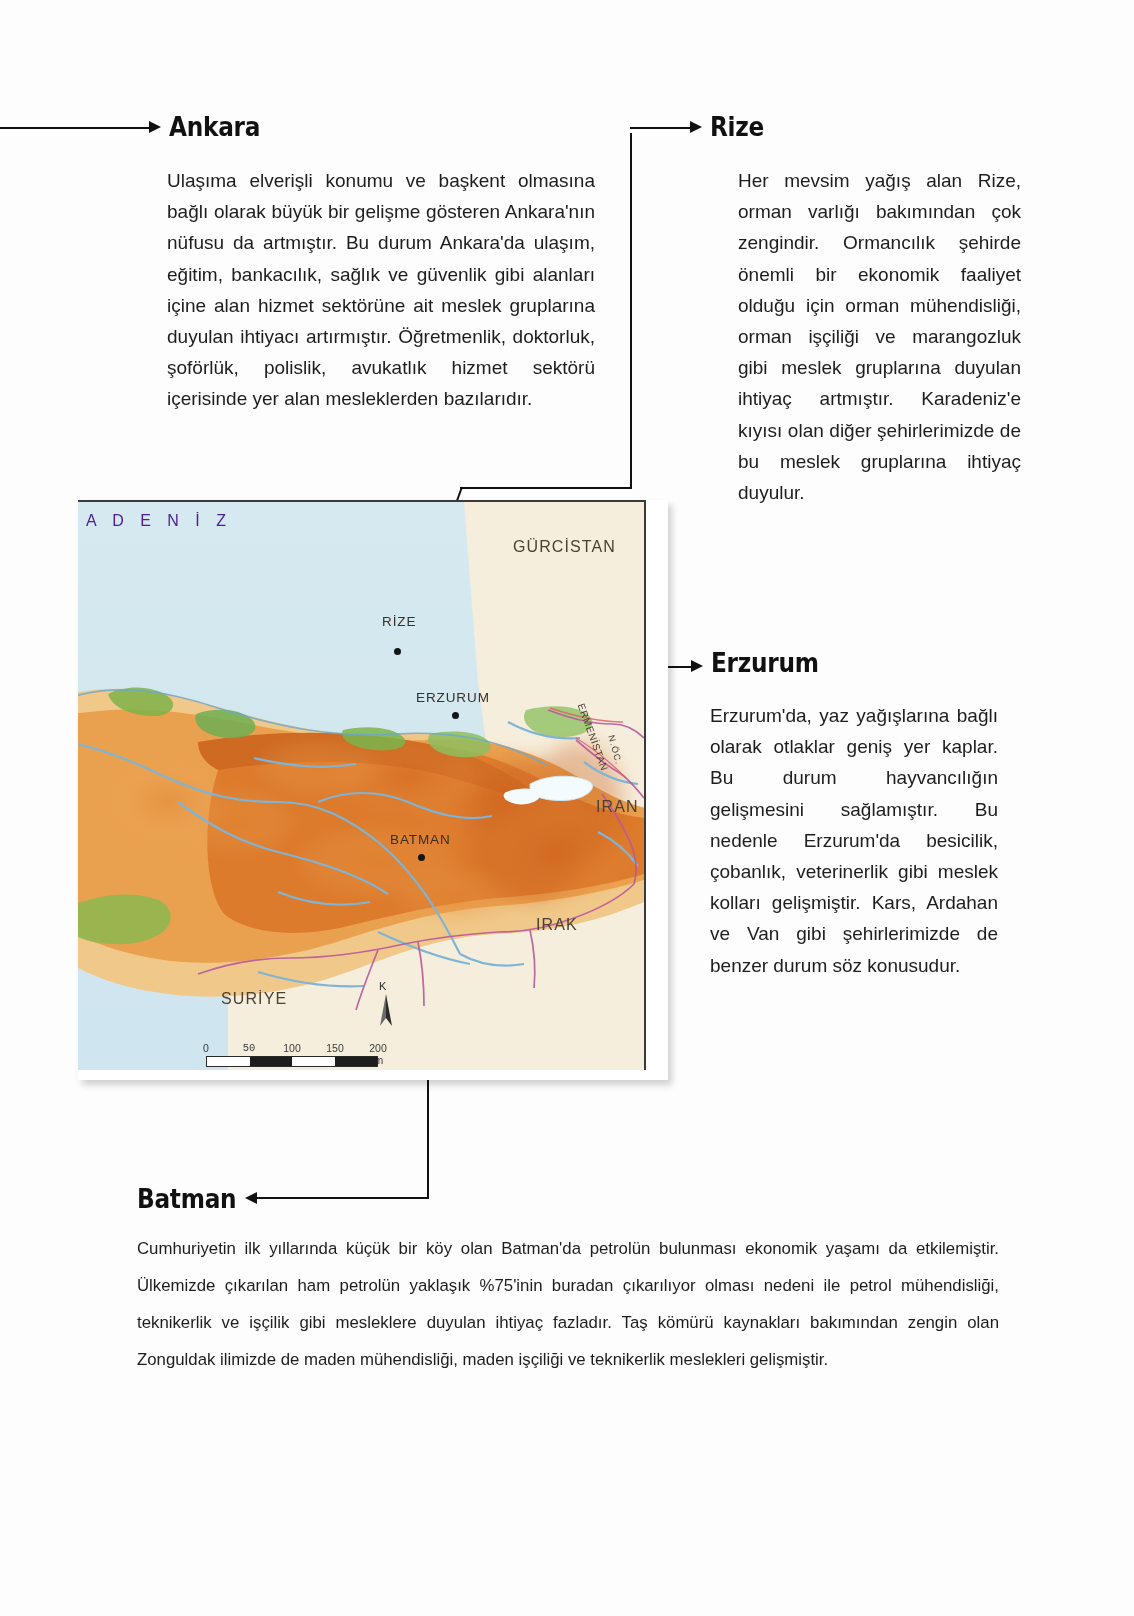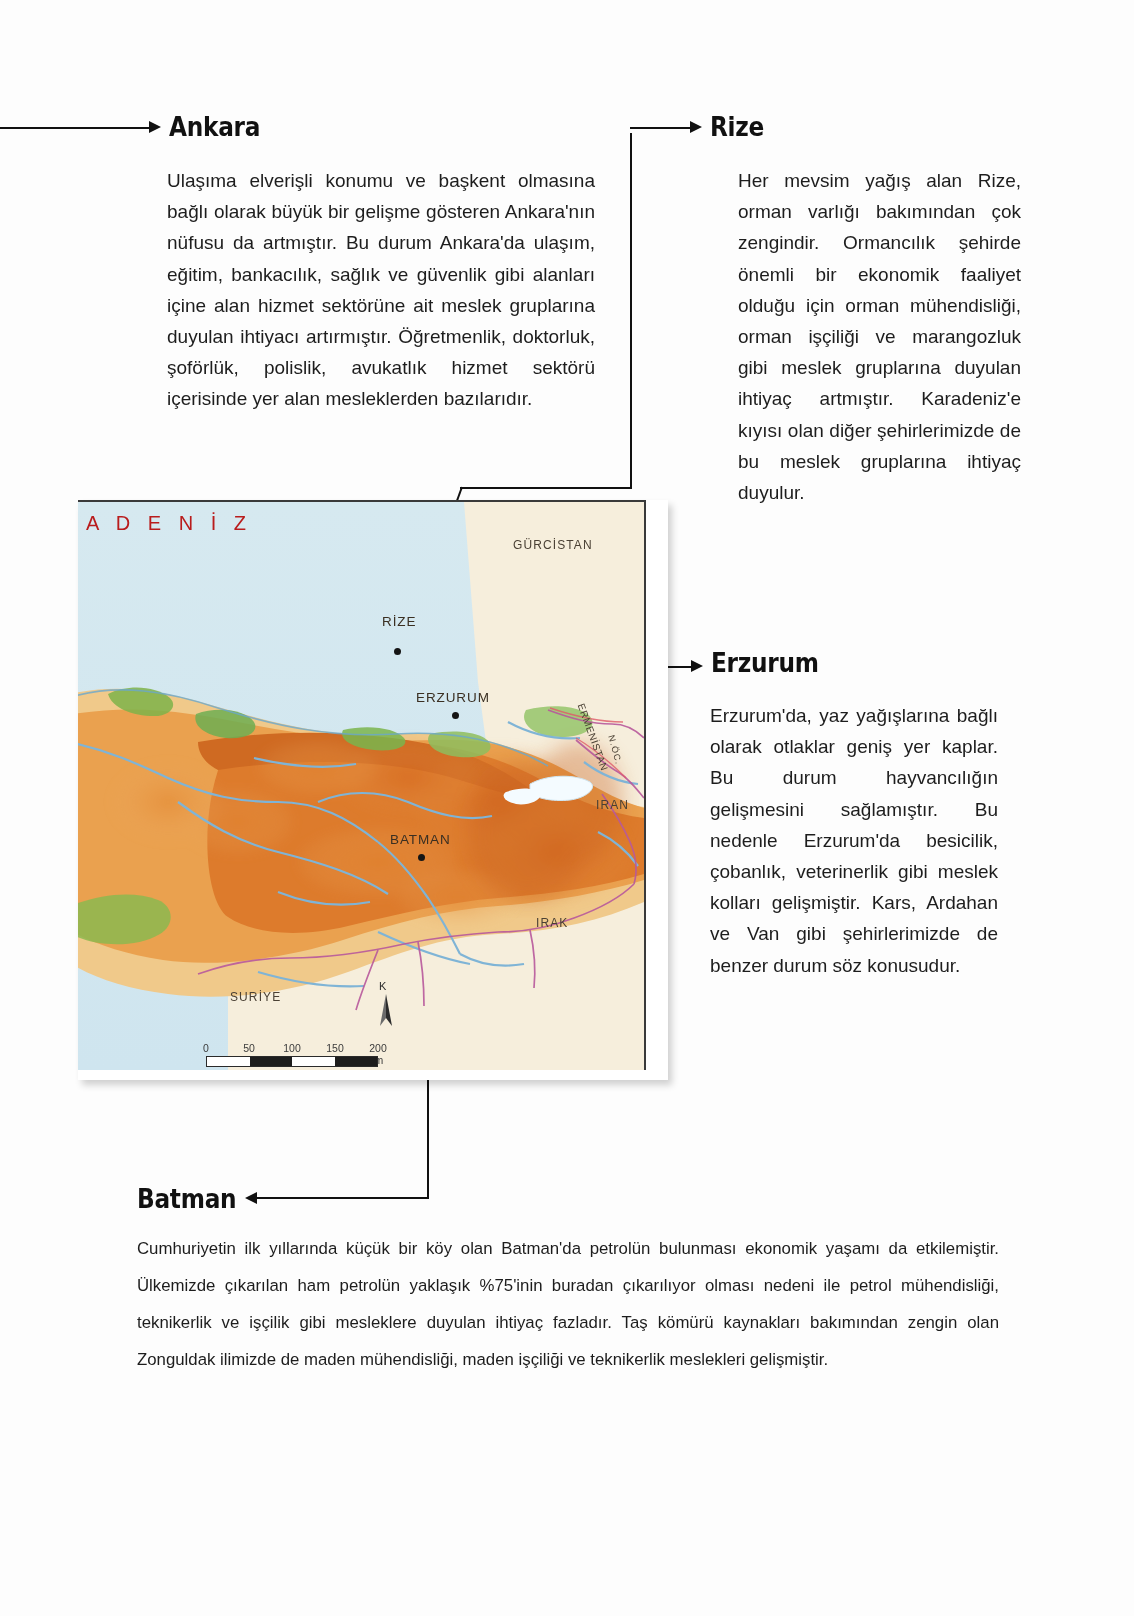--- a/index.html
+++ b/index.html
@@ -96,29 +96,29 @@
     border-top: 2px solid #3a3a3a;
     border-right: 2px solid #3a3a3a;
     box-sizing: border-box;
     background: #f4efe0;
   }
   .map-svg { display:block; }
 
   .map-label {
     position: absolute;
     font-family: "Liberation Sans", sans-serif;
-    font-size: 12px;
+    font-size: 16px;
     letter-spacing: 1.1px;
     color: #4a4034;
     white-space: nowrap;
   }
   .map-label.sea {
-    font-size: 20px;
+    font-size: 16px;
     letter-spacing: 6px;
-    color: #b91c1c;
+    color: #4c1d95;
   }
   .map-label.city {
     color: #3a2f22;
     font-size: 13.5px;
     letter-spacing: 0.9px;
   }
   .city-dot {
     position: absolute;
     width: 7px; height: 7px;
     border-radius: 50%;
@@ -315,21 +315,21 @@
       <div class="map-label" style="left:435px; top:36px;">GÜRCİSTAN</div>
 
       <div class="map-label" style="left:508px; top:200px; transform:rotate(70deg); transform-origin:left top; font-size:10px; letter-spacing:0.6px;">ERMENİSTAN</div>
 
       <div class="map-label" style="left:538px; top:232px; transform:rotate(75deg); transform-origin:left top; font-size:9px;">N.ÖC.</div>
 
       <div class="map-label" style="left:518px; top:296px;">IRAN</div>
 
       <div class="map-label" style="left:458px; top:414px;">IRAK</div>
 
-      <div class="map-label" style="left:143px; top:488px;margin-left:9px;">SURİYE</div>
+      <div class="map-label" style="left:143px; top:488px;">SURİYE</div>
 
       <div class="map-label city" style="left:304px; top:112px;">RİZE</div>
       <div class="city-dot" style="left:316px; top:146px;"></div>
 
       <div class="map-label city" style="left:338px; top:188px;">ERZURUM</div>
       <div class="city-dot" style="left:374px; top:210px;"></div>
 
       <div class="map-label city" style="left:312px; top:330px;">BATMAN</div>
       <div class="city-dot" style="left:340px; top:352px;"></div>
 
@@ -337,21 +337,21 @@
         <span class="k">K</span>
         <svg width="16" height="34" viewBox="0 0 16 34">
           <polygon points="8,0 14,32 8,24" fill="#2b2b2b"></polygon>
           <polygon points="8,0 2,32 8,24" fill="#6a6a6a"></polygon>
         </svg>
       </div>
 
       <div class="scale-wrap" style="left:128px; top:540px; width:172px;">
         <div class="scale-nums">
           <span style="left:0%;">0</span>
-          <span style="left:25%;">50</span>
+          <span style="left:25%;font-family:Liberation Mono, monospace;">50</span>
           <span style="left:50%;text-align:center;">100</span>
           <span style="left:75%;">150</span>
           <span style="left:100%;">200 km</span>
         </div>
         <div class="scale-bar">
           <i></i>
           <i class="on"></i>
           <i></i>
           <i class="on"></i>
         </div>

